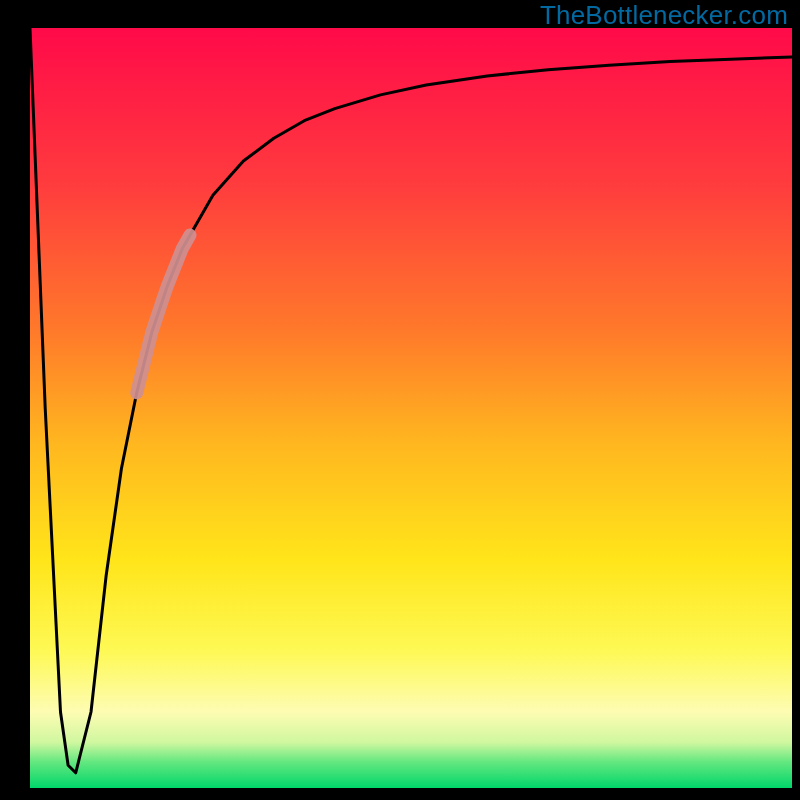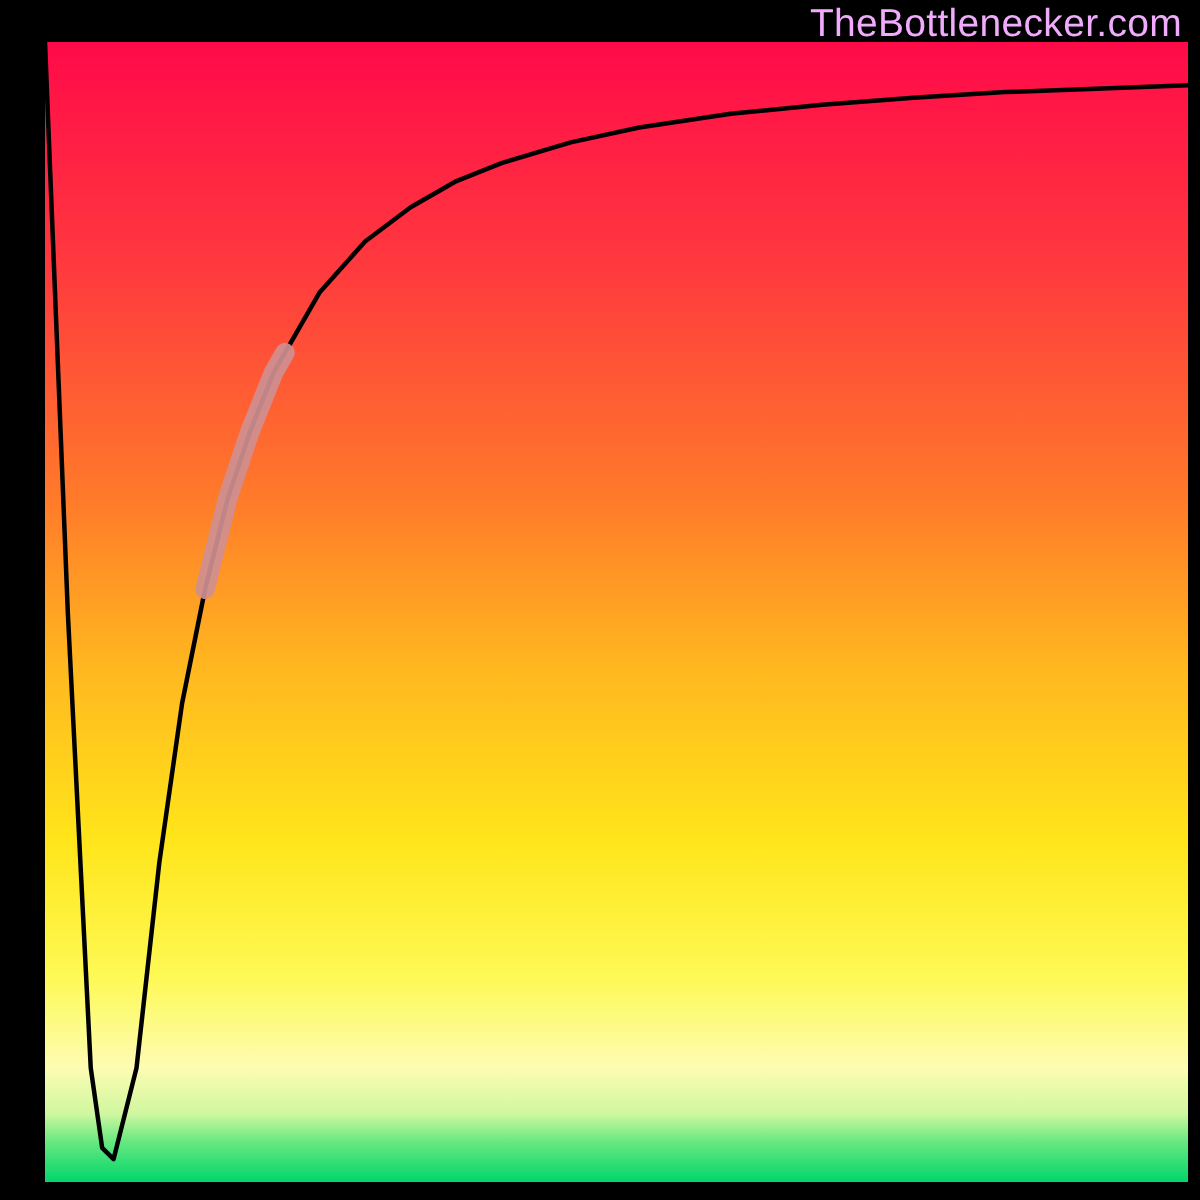--- a/index.html
+++ b/index.html
@@ -12,21 +12,21 @@
 }
 .chart-wrap {
   position: absolute;
   left: 0; top: 0;
   width: 800px; height: 800px;
 }
 .watermark {
   position: absolute;
   top: 0;
   right: 12px;
-  color: #f0abfc;
+  color: #0369a1;
   font-size: 26px;
   font-weight: 400;
   letter-spacing: 0.2px;
   user-select: none;
 }
 svg { display: block; }
 </style>
 </head>
 <body>
 

